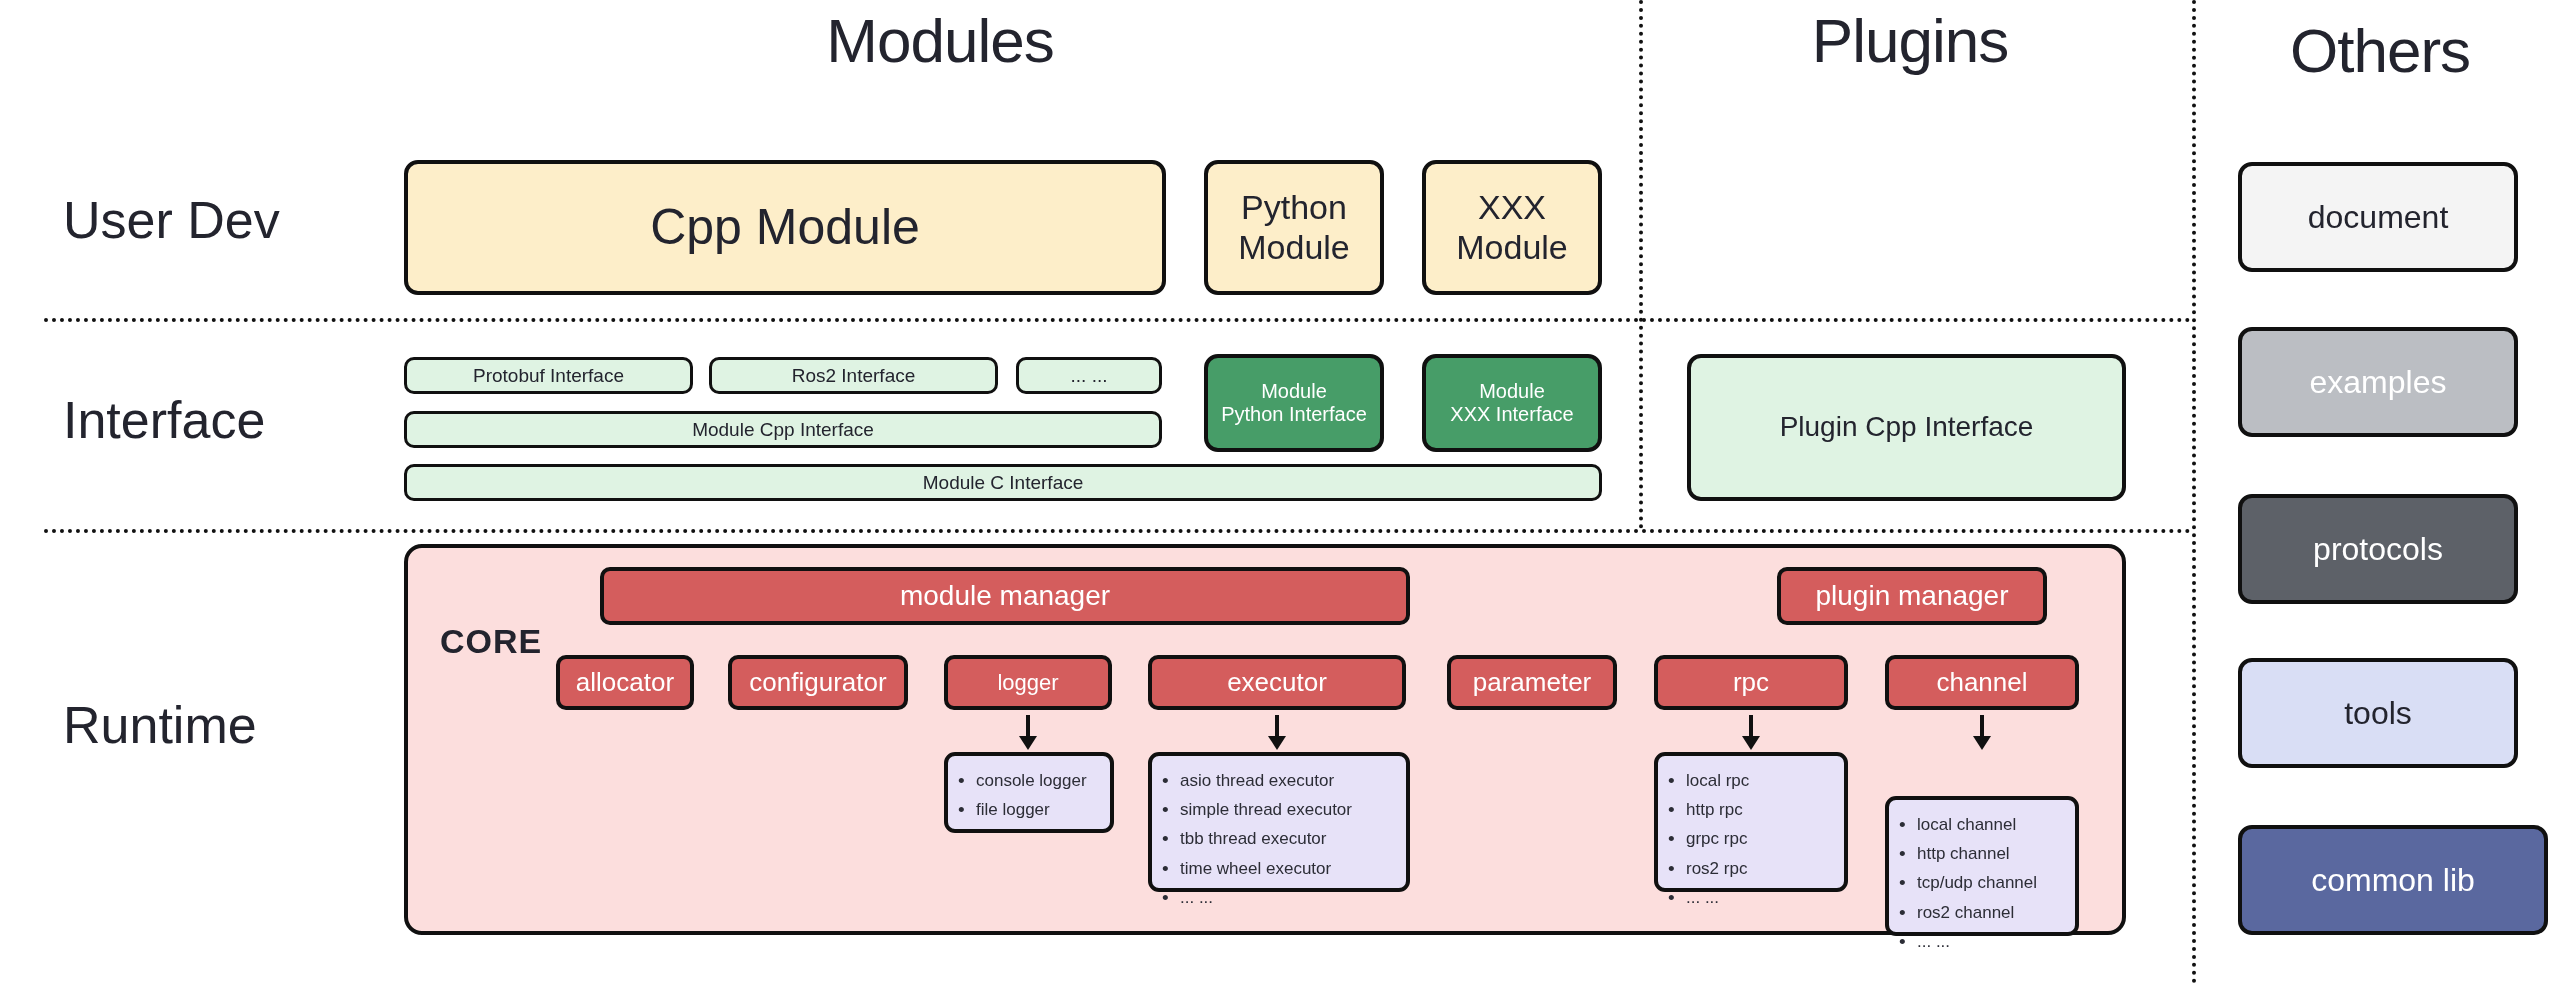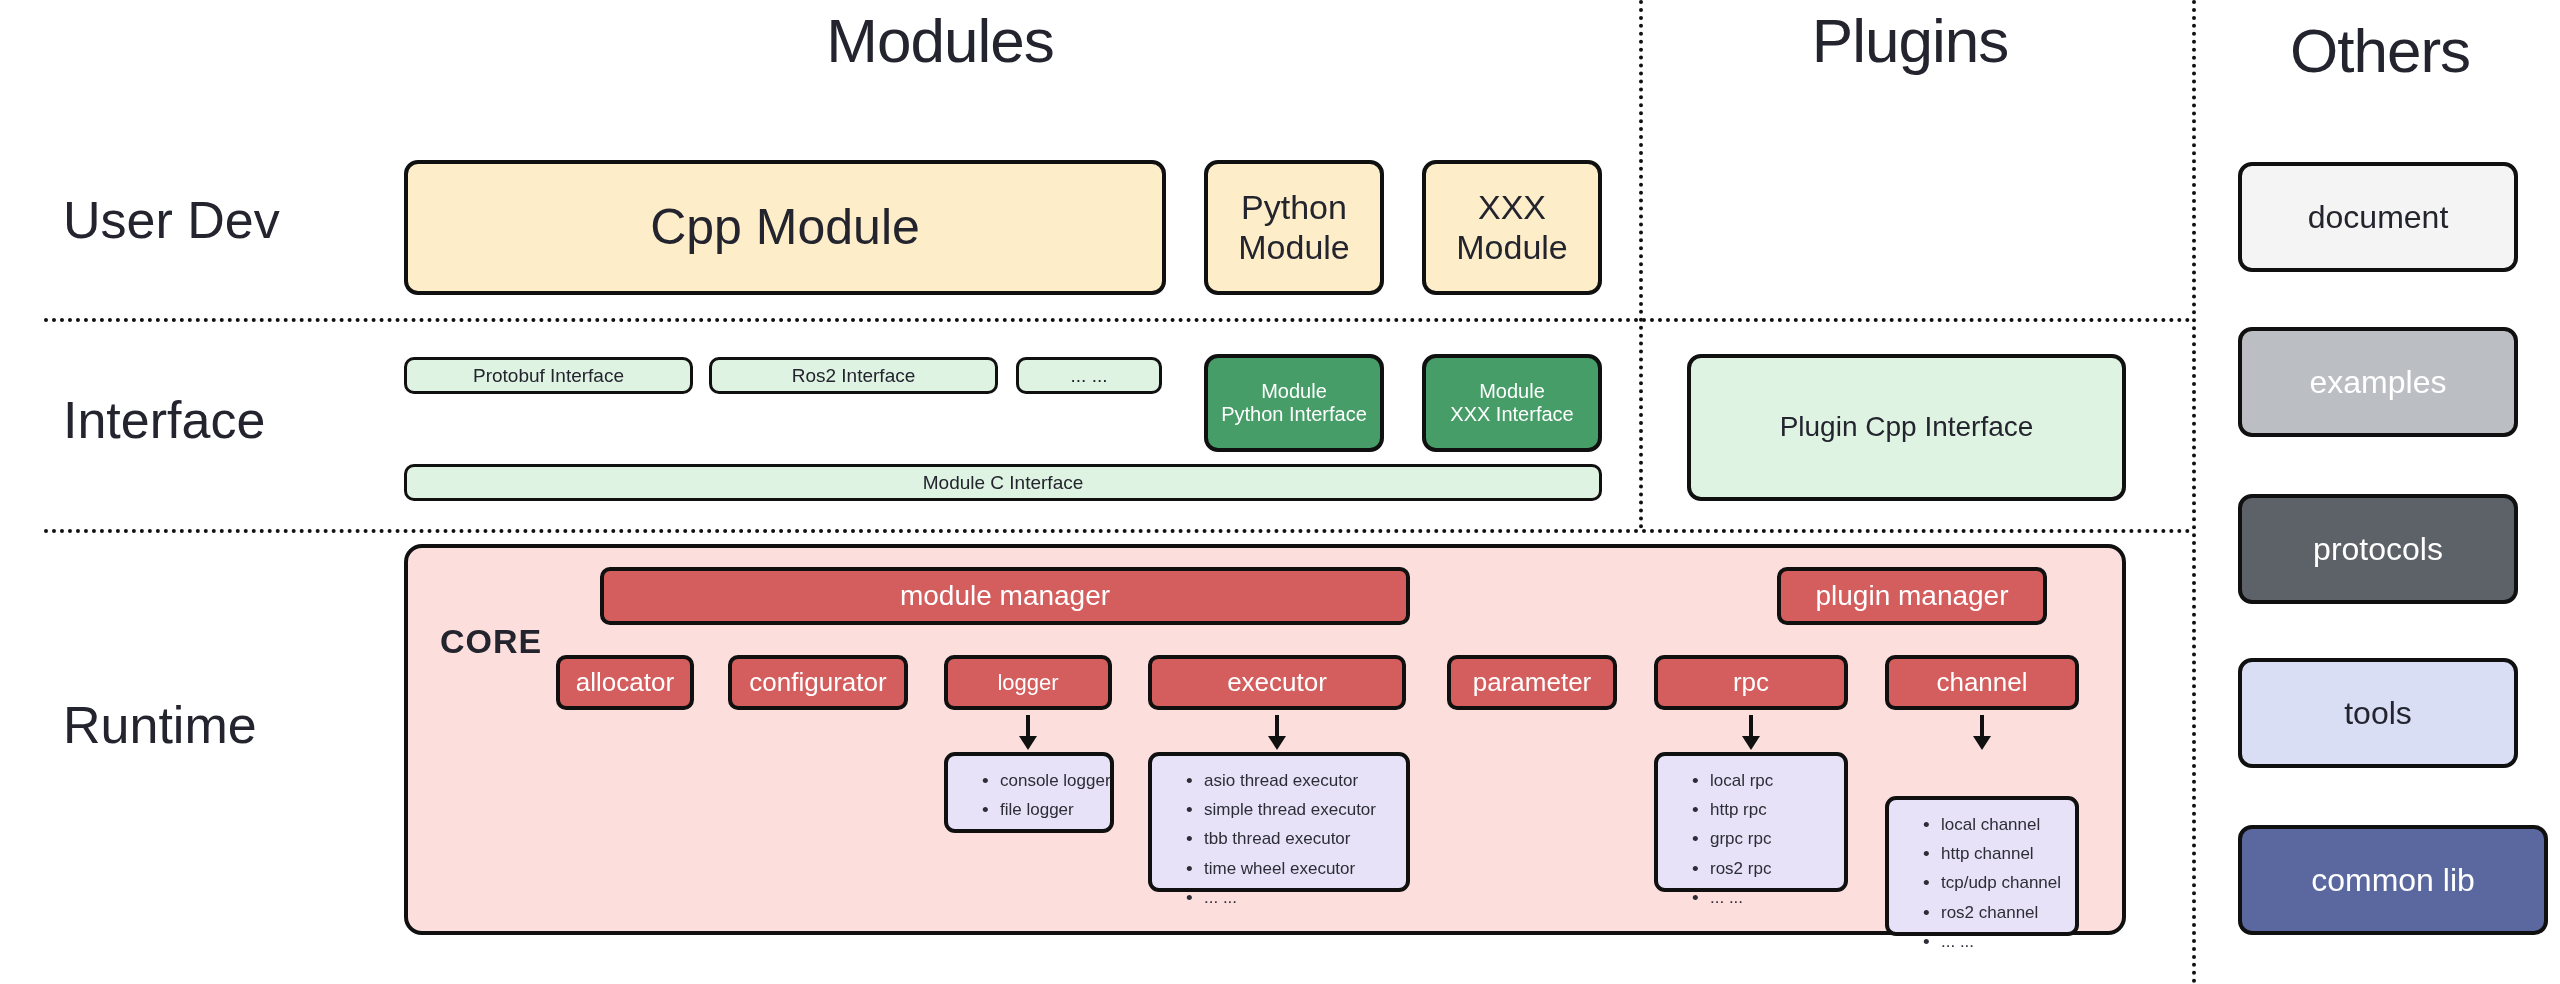--- a/index.html
+++ b/index.html
@@ -77,21 +77,21 @@
     letter-spacing: 1px;
     color: #23242e;
   }
 
   
   .bullet-box {
     position: absolute;
     border: 4px solid #101010;
     border-radius: 14px;
     background: #e7e2f8;
-    padding: 10px 12px 10px 32px;
+    padding: 10px 12px 10px 8px;
     display: flex;
     flex-direction: column;
     justify-content: flex-start;
   }
   .bullet-box ul { list-style: none; }
   .bullet-box li {
     font-size: 17px;
     color: #2c2d36;
     line-height: 1.72;
     position: relative;
@@ -138,20 +138,21 @@
   <div class="box b-yellow" style="left:404px; top:160px; width:762px; height:135px; font-size:50px;">Cpp Module</div>
   <div class="box b-yellow" style="left:1204px; top:160px; width:180px; height:135px; font-size:34px;">Python
 Module</div>
   <div class="box b-yellow" style="left:1422px; top:160px; width:180px; height:135px; font-size:34px;">XXX
 Module</div>
 
   <div class="box b-mint" style="left:404px; top:357px; width:289px; height:37px; font-size:19px; border-width:3px; border-radius:10px;">Protobuf Interface</div>
   <div class="box b-mint" style="left:709px; top:357px; width:289px; height:37px; font-size:19px; border-width:3px; border-radius:10px;">Ros2 Interface</div>
   <div class="box b-mint" style="left:1016px; top:357px; width:146px; height:37px; font-size:19px; border-width:3px; border-radius:10px;">... ...</div>
 
+  <div class="box b-mint" style="left:404px; top:411px; width:758px; height:37px; font-size:19px; border-width:3px; border-radius:10px;">Module Cpp Interface</div>
 
   <div class="box b-mint" style="left:404px; top:464px; width:1198px; height:37px; font-size:19px; border-width:3px; border-radius:10px;">Module C Interface</div>
 
   <div class="box b-green" style="left:1204px; top:354px; width:180px; height:98px; font-size:20px;">Module
 Python Interface</div>
   <div class="box b-green" style="left:1422px; top:354px; width:180px; height:98px; font-size:20px;">Module
 XXX Interface</div>
 
   <div class="box b-mint" style="left:1687px; top:354px; width:439px; height:147px; font-size:28px;text-align:center;">Plugin Cpp Interface</div>
 

